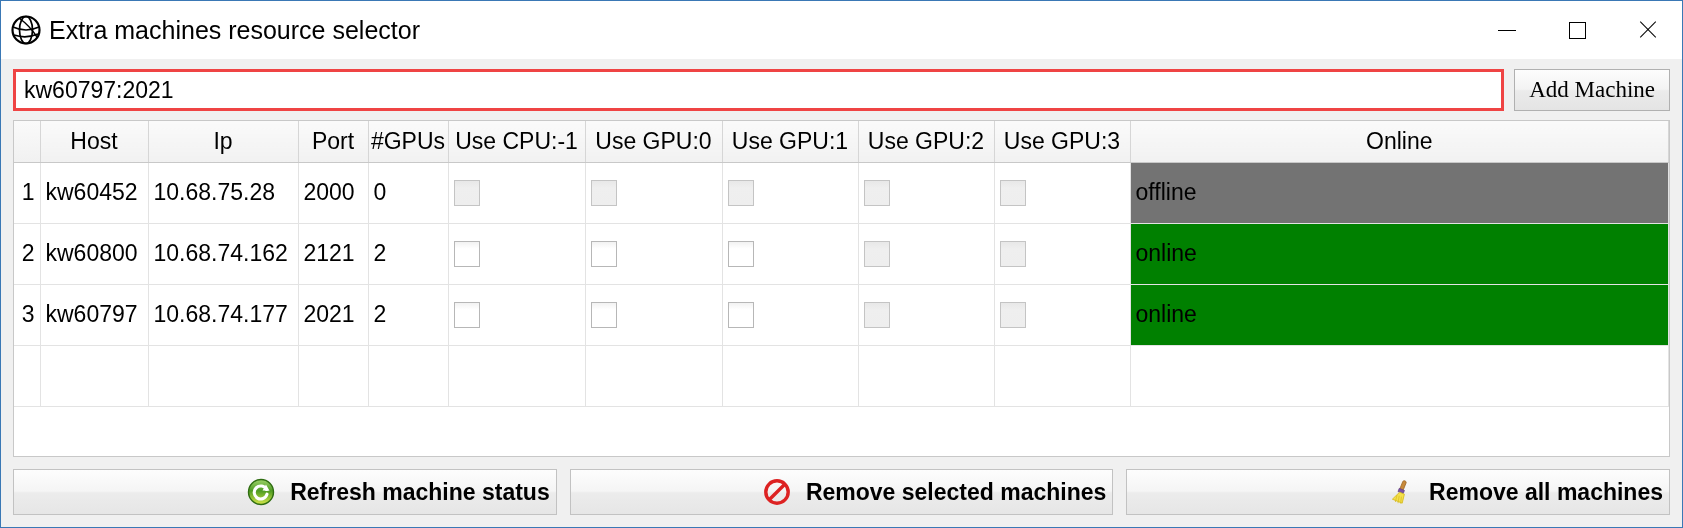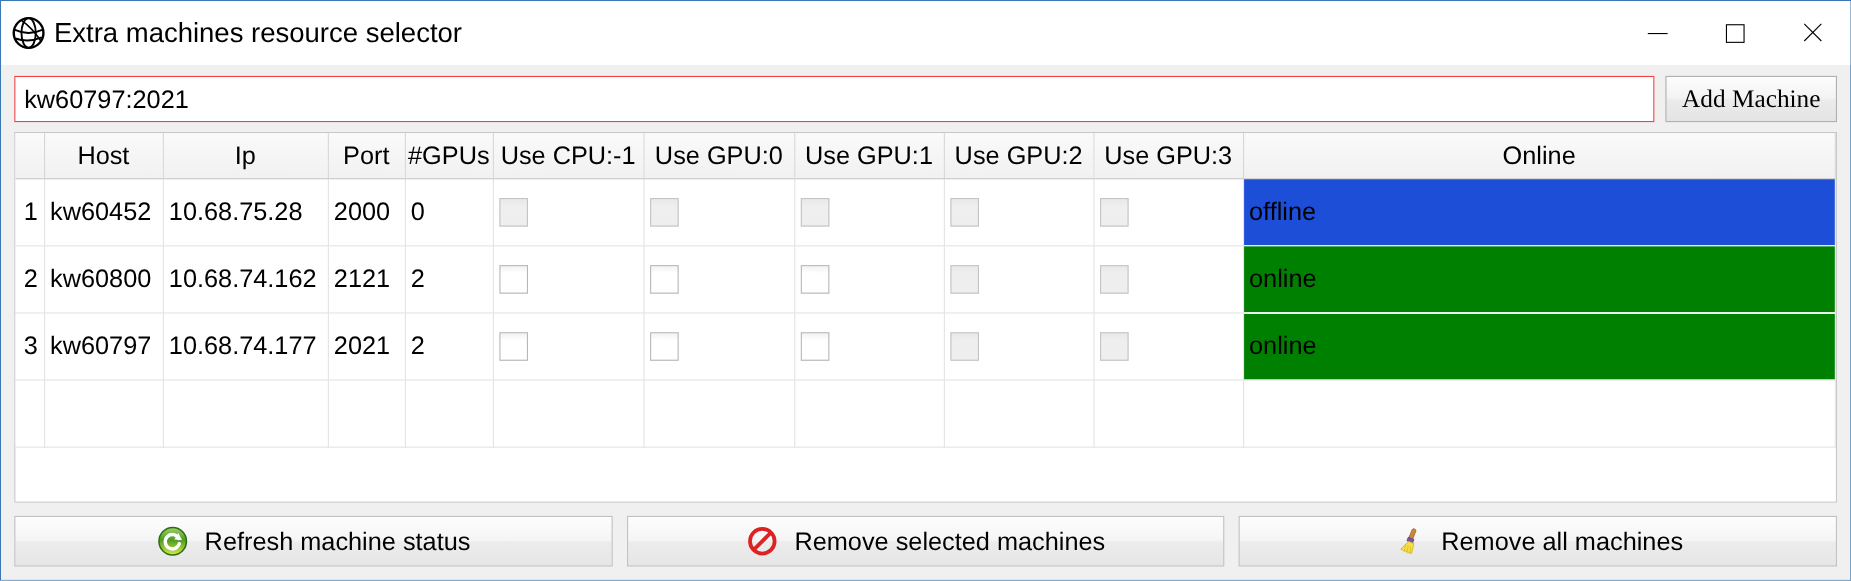--- a/index.html
+++ b/index.html
@@ -66,21 +66,21 @@
   }
 
   
   .inputrow {
     display: flex; align-items: stretch;
     height: 42px; flex: 0 0 42px;
     margin-bottom: 9px;
   }
   .machine-input {
     flex: 1 1 auto;
-    border: 1px solid #ef4444;
+    border: 3px solid #ef4444;
     background: #ffffff;
     font-family: "Liberation Sans", sans-serif;
     font-size: 23px;
     color: #000000;
     padding: 0 8px;
     outline: none;
     min-width: 0;
   }
   .add-btn {
     flex: 0 0 auto;
@@ -172,27 +172,28 @@
 
   
   .btnrow {
     flex: 0 0 46px;
     margin-top: 12px;
     display: flex;
     gap: 13px;
   }
   .action-btn {
     flex: 1 1 0;
-    display: flex; align-items: center; justify-content: center;
+    display: flex; align-items: center; justify-content: flex-end;
     gap: 14px;
     font-size: 23px; color: #000;
     background: linear-gradient(to bottom, #fdfdfd 0%, #f5f5f5 48%, #ececec 52%, #e6e6e6 100%);
     border: 1px solid #c2c2c2;
     cursor: pointer;
     white-space: nowrap;
+    font-weight: bold;
   }
   .btn-icon { width: 30px; height: 30px; flex: 0 0 30px; display: flex; align-items: center; justify-content: center; }
 </style>
 </head>
 <body>
 
 <div class="window">
 
   <div class="titlebar">
     <div class="title-icon">
@@ -262,21 +263,21 @@
             <td class="rowhead">1</td>
             <td>kw60452</td>
             <td>10.68.75.28</td>
             <td>2000</td>
             <td>0</td>
             <td class="cb"><span class="chk disabled"></span></td>
             <td class="cb"><span class="chk disabled"></span></td>
             <td class="cb"><span class="chk disabled"></span></td>
             <td class="cb"><span class="chk disabled"></span></td>
             <td class="cb"><span class="chk disabled"></span></td>
-            <td class="status" style="background:#1d4ed8">offline</td>
+            <td class="status" style="background:#737373">offline</td>
           </tr>
 
           <tr>
             <td class="rowhead">2</td>
             <td>kw60800</td>
             <td>10.68.74.162</td>
             <td>2121</td>
             <td>2</td>
             <td class="cb"><span class="chk"></span></td>
             <td class="cb"><span class="chk"></span></td>

